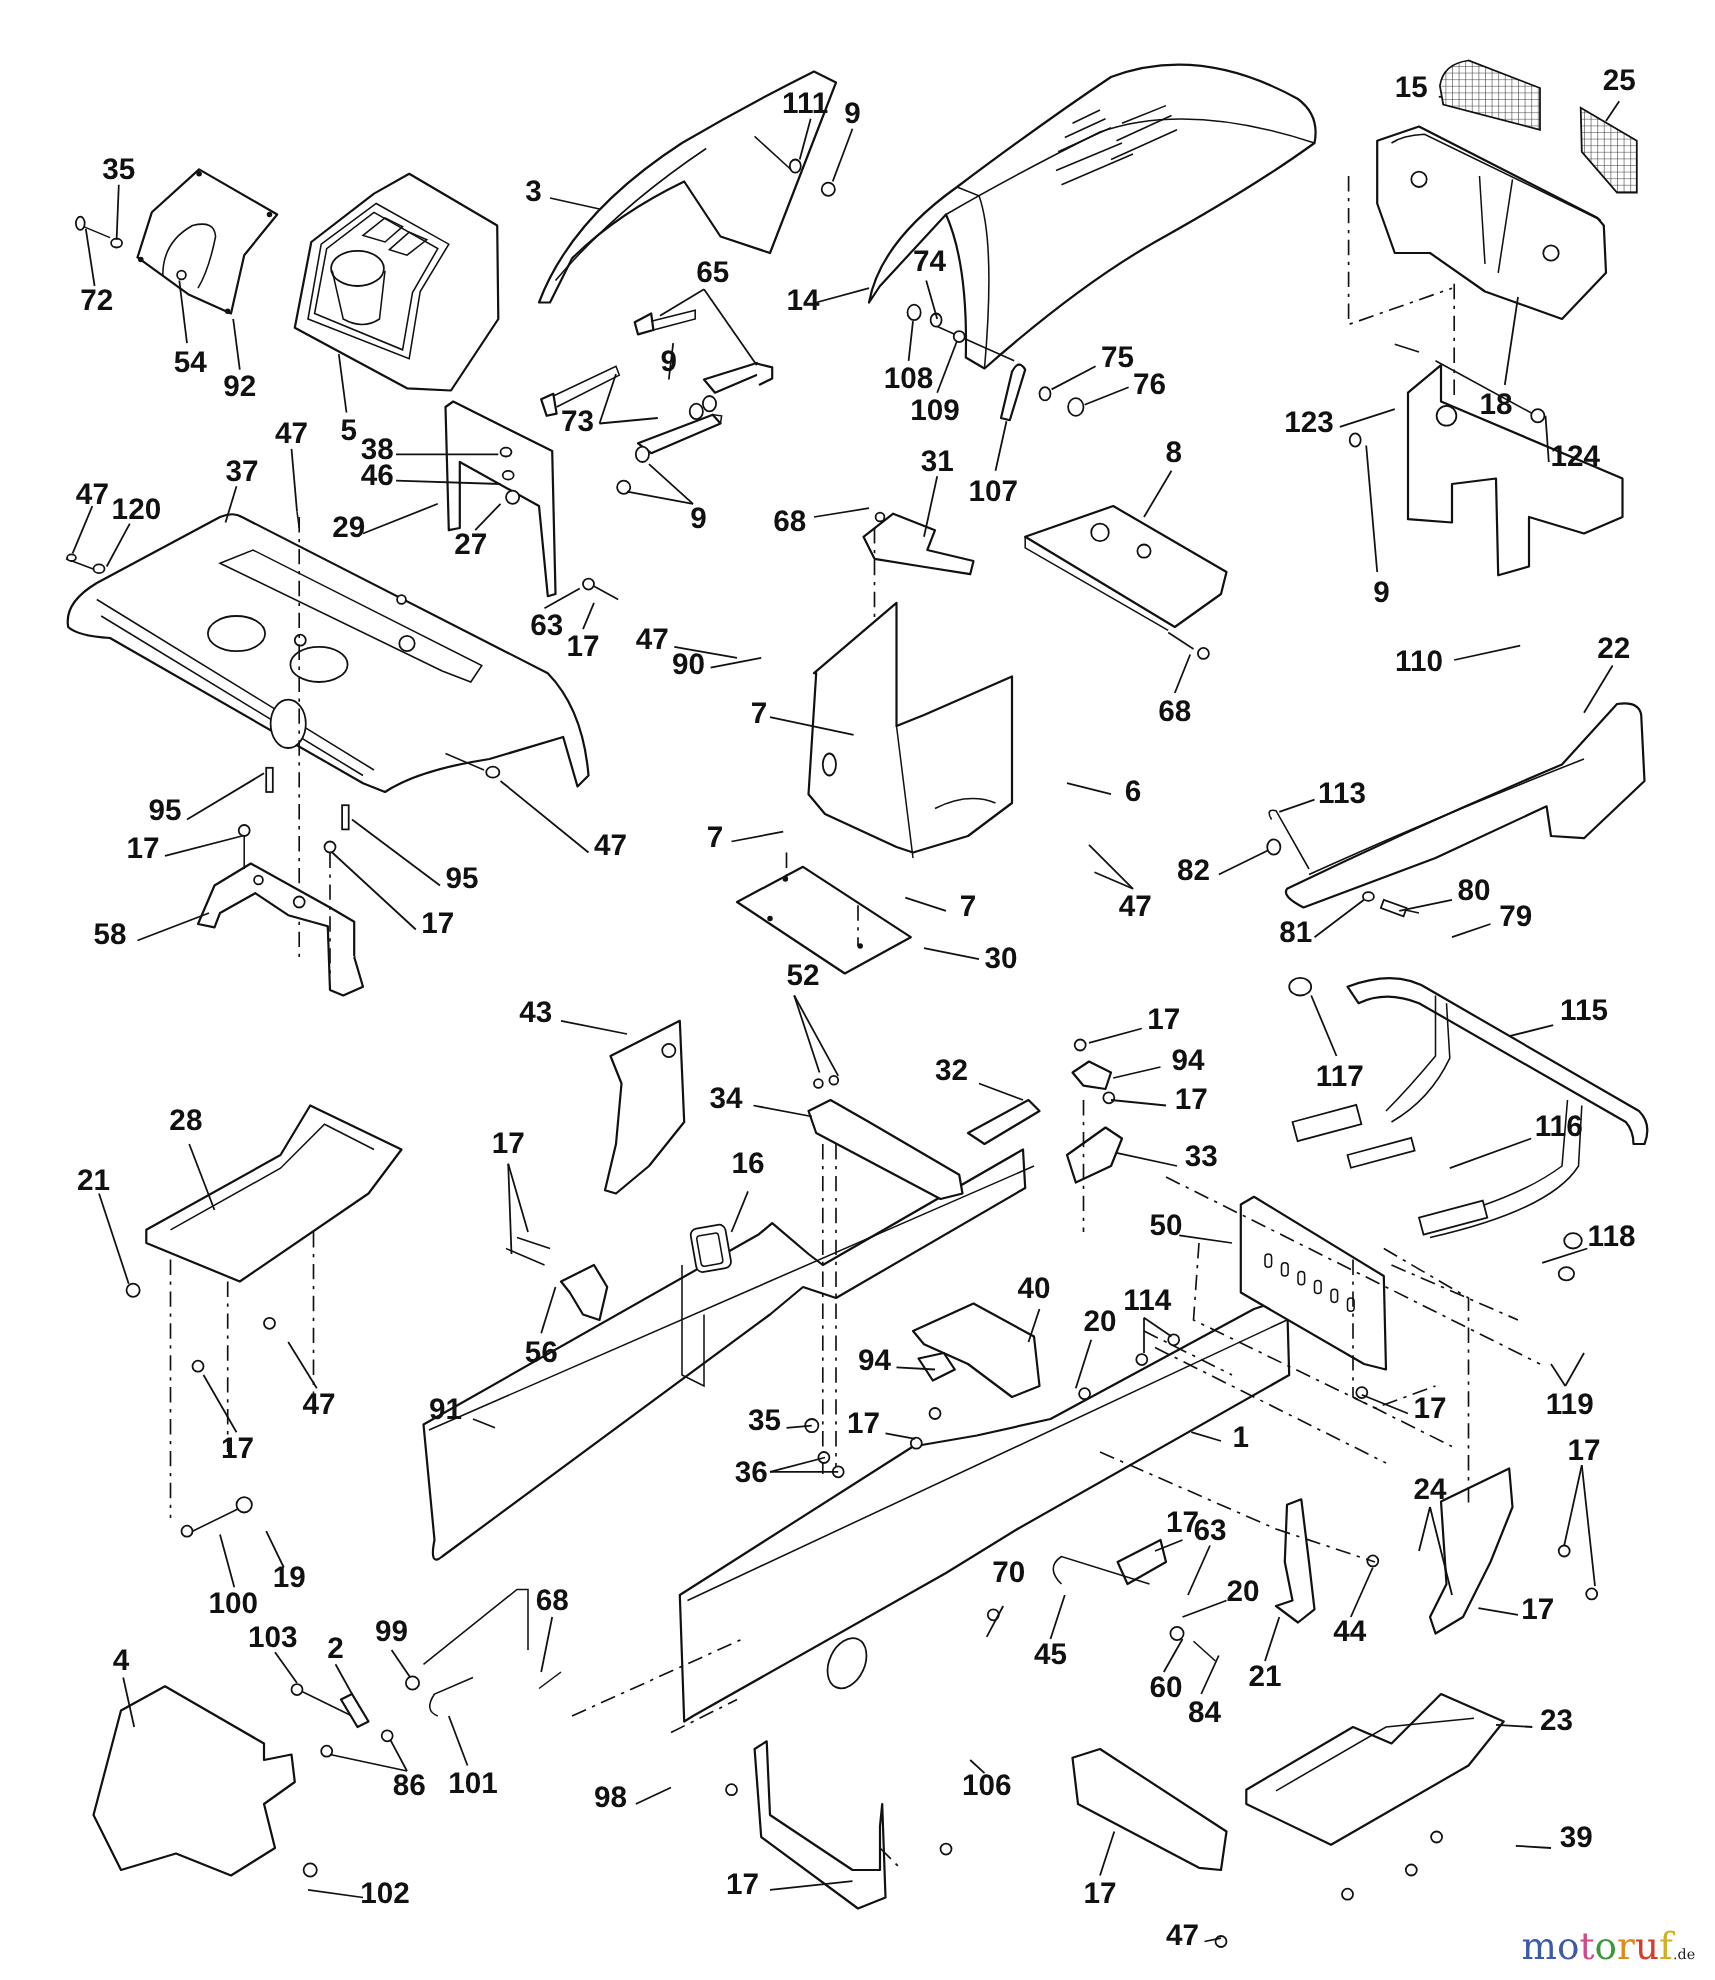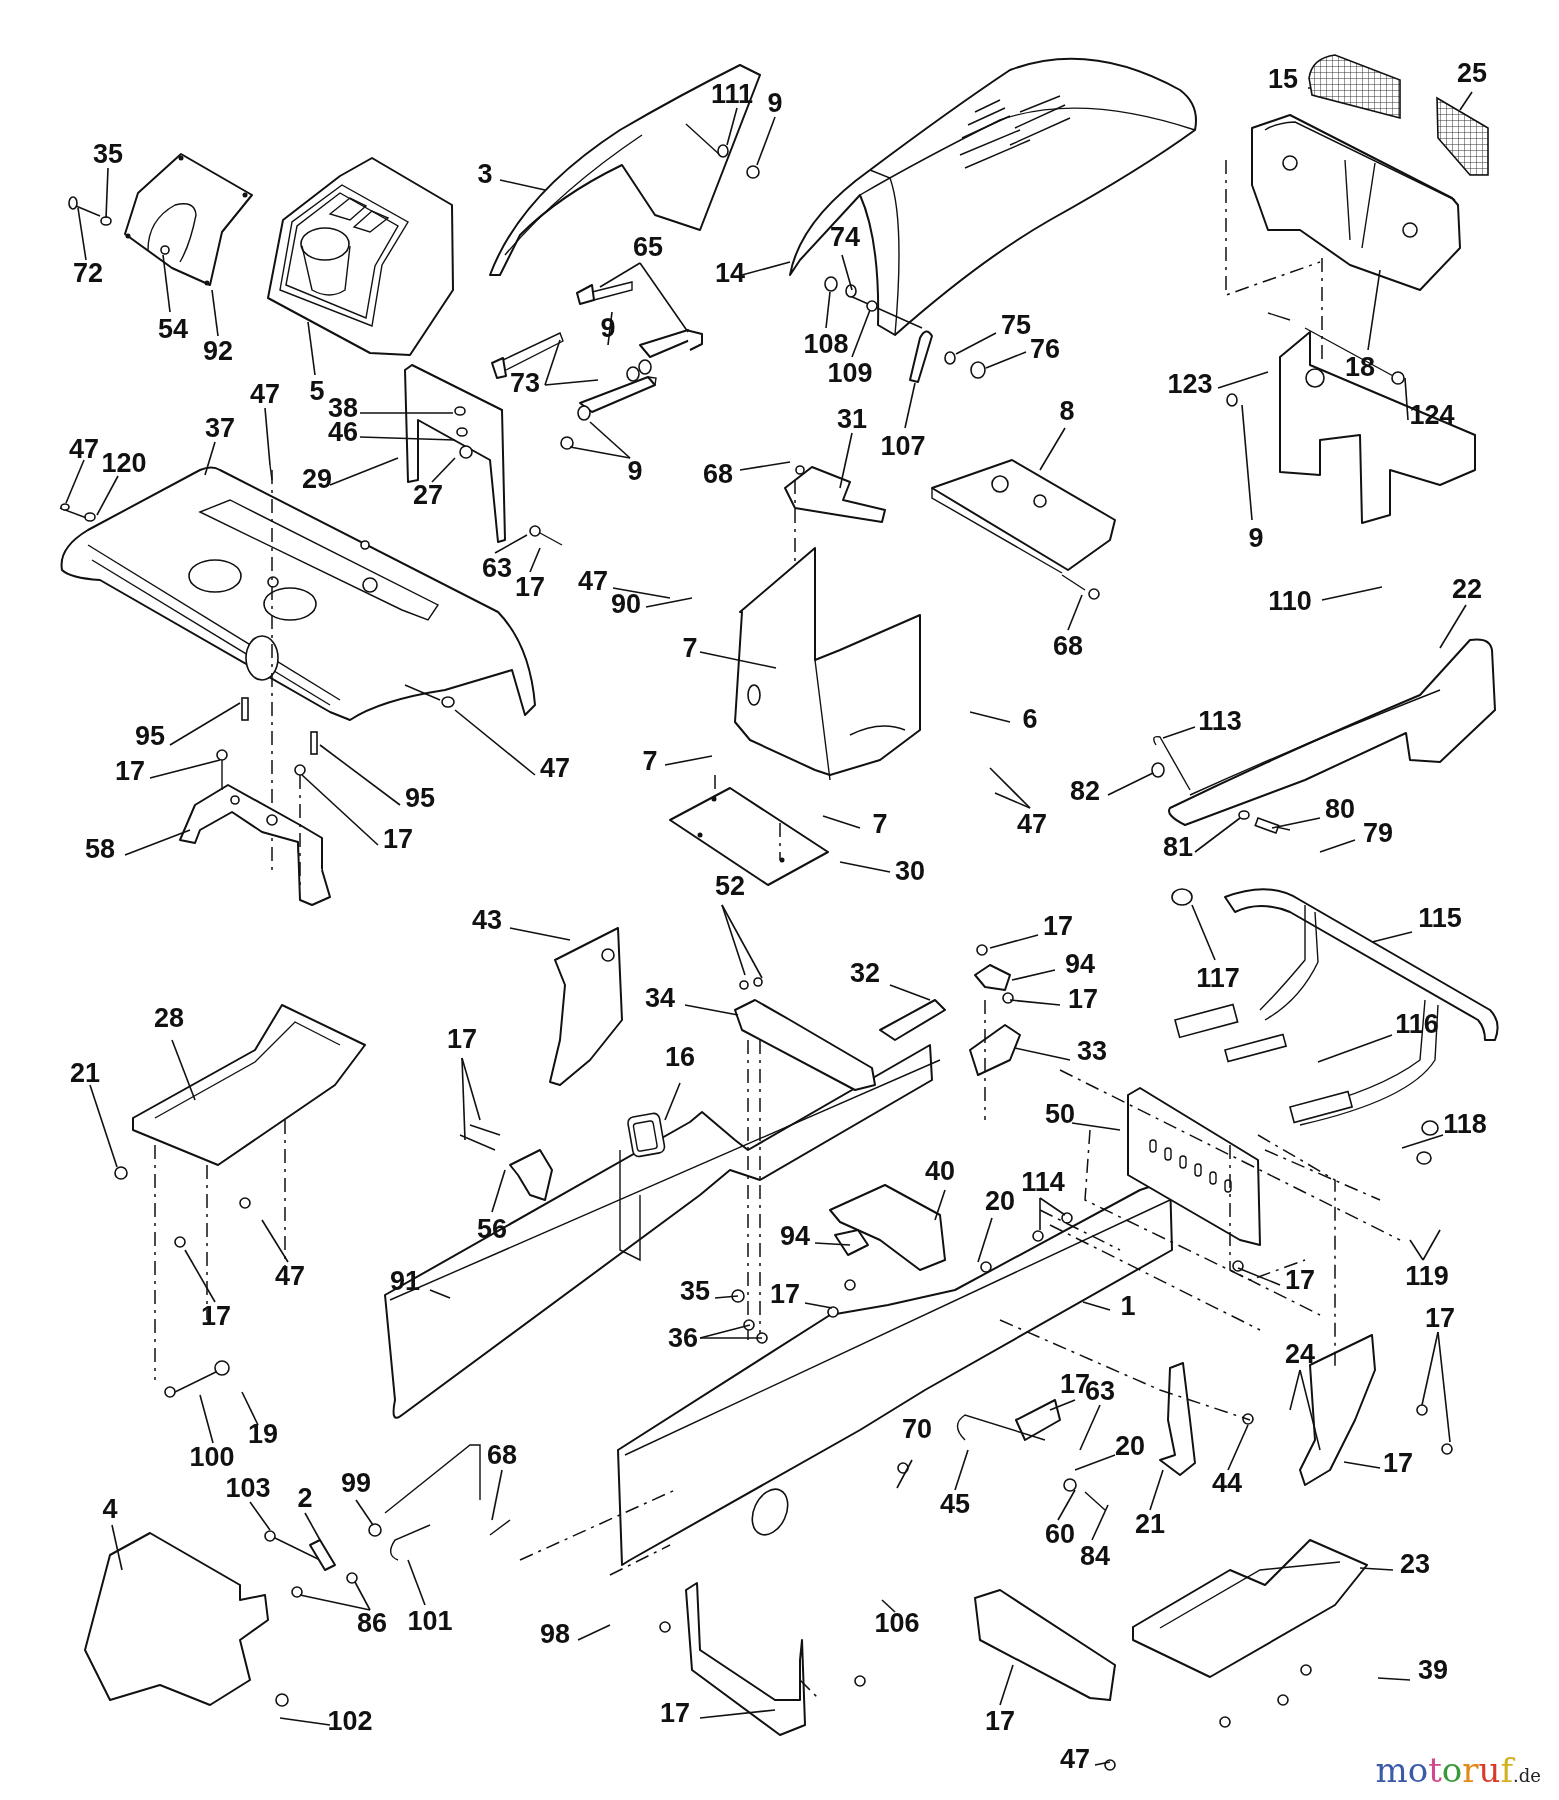--- a/index.html
+++ b/index.html
@@ -8,21 +8,21 @@
   .part{fill:#fff;stroke:#111;stroke-width:2;stroke-linejoin:round;}
   .thin{fill:none;stroke:#111;stroke-width:1.4;}
   .dot{fill:#111;}
   .dash{fill:none;stroke:#111;stroke-width:1.5;stroke-dasharray:14 6 3 6;}
   .leader{stroke:#111;stroke-width:1.6;fill:none;}
   .callout{font-family:"Liberation Sans",sans-serif;font-weight:bold;font-size:27px;fill:#111;}
   .mesh{fill:url(#meshpat);stroke:#111;stroke-width:1.6;}
   .hw{fill:#fff;stroke:#111;stroke-width:1.6;}
   #watermark{position:absolute;right:18px;bottom:10px;font-family:"DejaVu Serif",serif;font-size:34px;letter-spacing:0px;}
   #watermark span{display:inline-block;}
-  #watermark .suffix{font-size:18px;color:#222;}
+  #watermark .suffix{font-size:13px;color:#222;}
 </style>
 </head>
 <body>
 
 <svg id="diagram" viewBox="0 0 1559 1800" xmlns="http://www.w3.org/2000/svg">
   <defs>
     <pattern id="meshpat" width="6" height="6" patternUnits="userSpaceOnUse">
       <rect width="6" height="6" fill="#fff"></rect>
       <path d="M0 0H6M0 0V6" stroke="#333" stroke-width="1"></path>
     </pattern>

